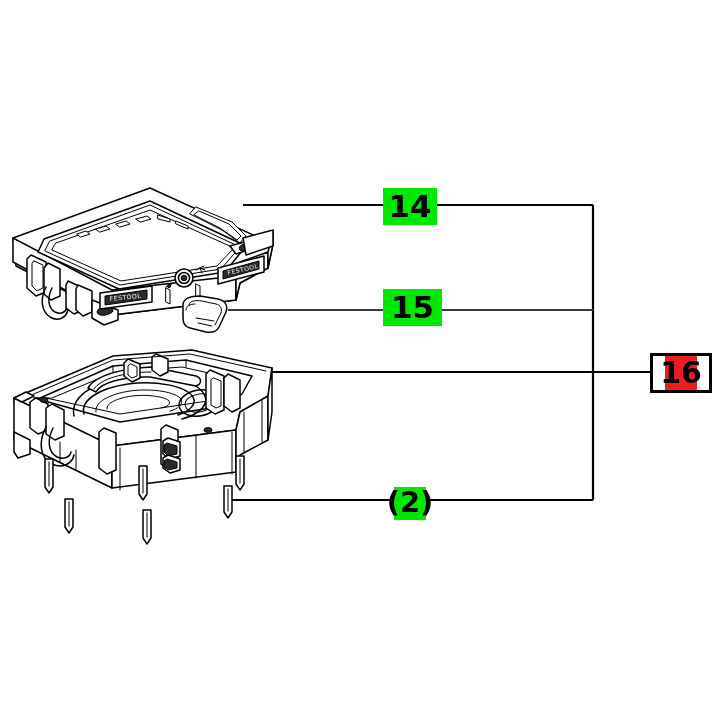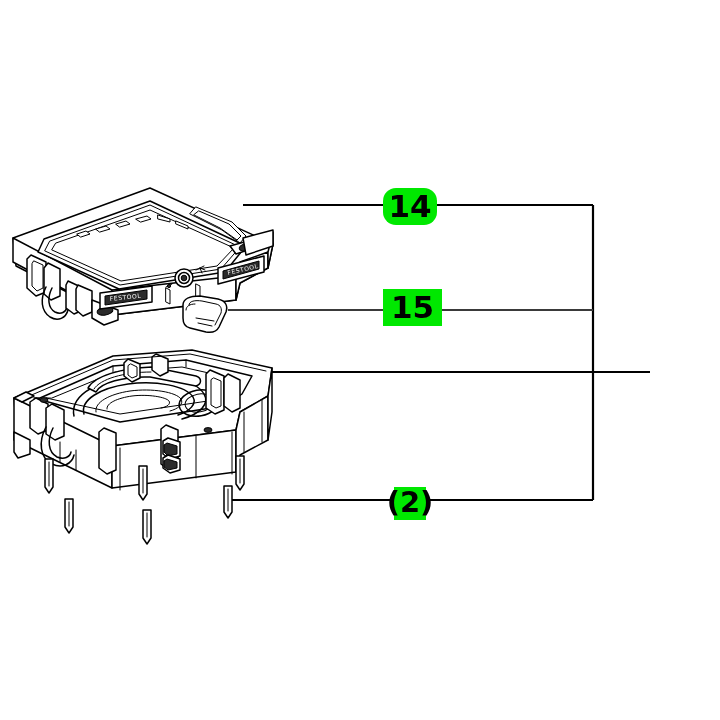--- a/index.html
+++ b/index.html
@@ -58,21 +58,21 @@
   }
   .callout-red-text {
     position: relative;
     font-family: "DejaVu Sans", sans-serif;
     font-weight: bold;
     font-size: 30px;
     color: #000000;
     line-height: 1;
     z-index: 2;
   }
-  .cv14 { left: 383px; top: 188px; width: 54px; height: 37px; font-size: 31px; border-radius: 13px; }
+  .cv14 { left: 383px; top: 188px; width: 54px; height: 37px; font-size: 31px; }
   .cv15 { left: 383px; top: 289px; width: 59px; height: 37px; font-size: 31px; }
   .cv2  { left: 394px; top: 487px; width: 32px; height: 33px; font-size: 29px; }
   .cv2 .paren-text { display: block; transform: translateY(-1px); white-space: nowrap; }
   .cv16 { left: 650px; top: 353px; width: 62px; height: 40px; }
 </style>
 </head>
 <body>
 
 <div id="stage">
 
@@ -294,14 +294,18 @@
   </div>
 
   <div class="callout callout-green cv15">
     <span>15</span>
   </div>
 
   <div class="callout callout-green cv2">
     <span class="paren-text">(2)</span>
   </div>
 
+  <div class="callout-red-frame cv16">
+    <span class="callout-red-fill"></span>
+    <span class="callout-red-text">16</span>
+  </div>
 
 </div>
 
 </body></html>

